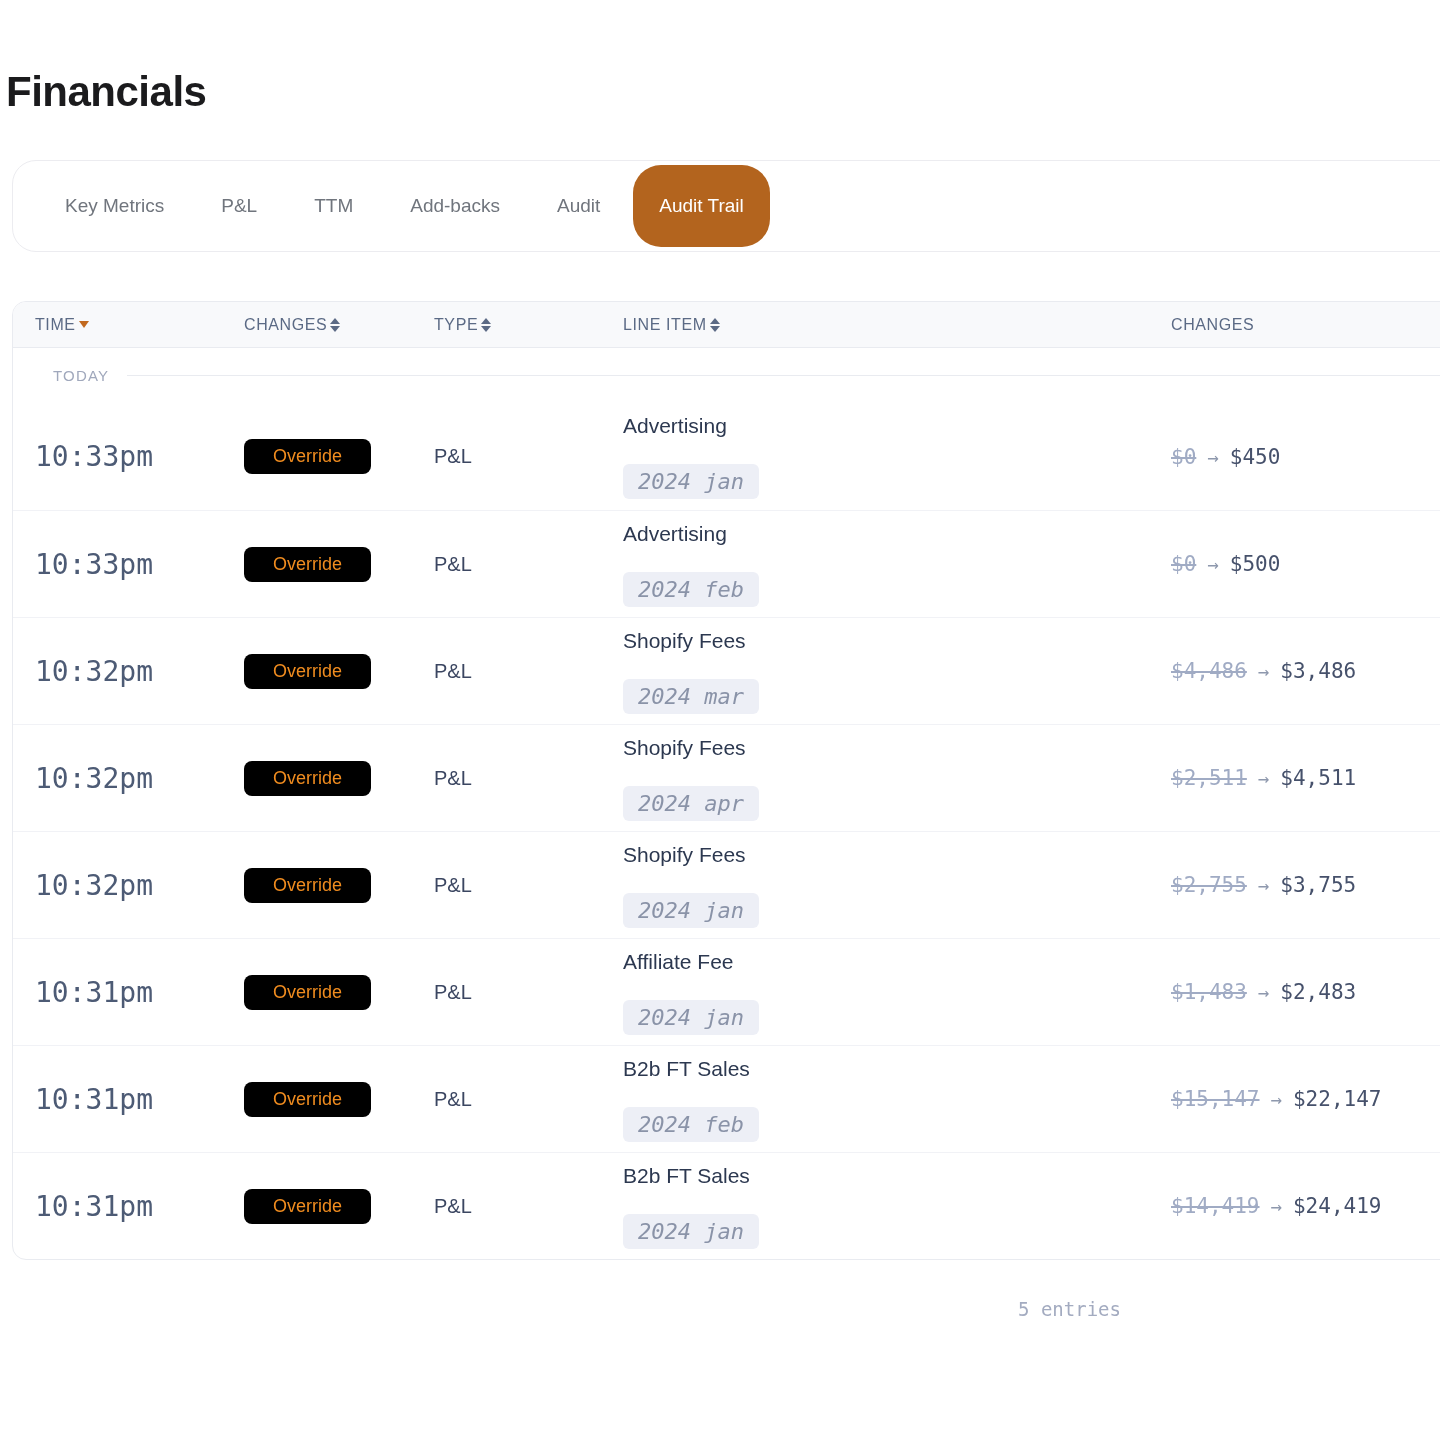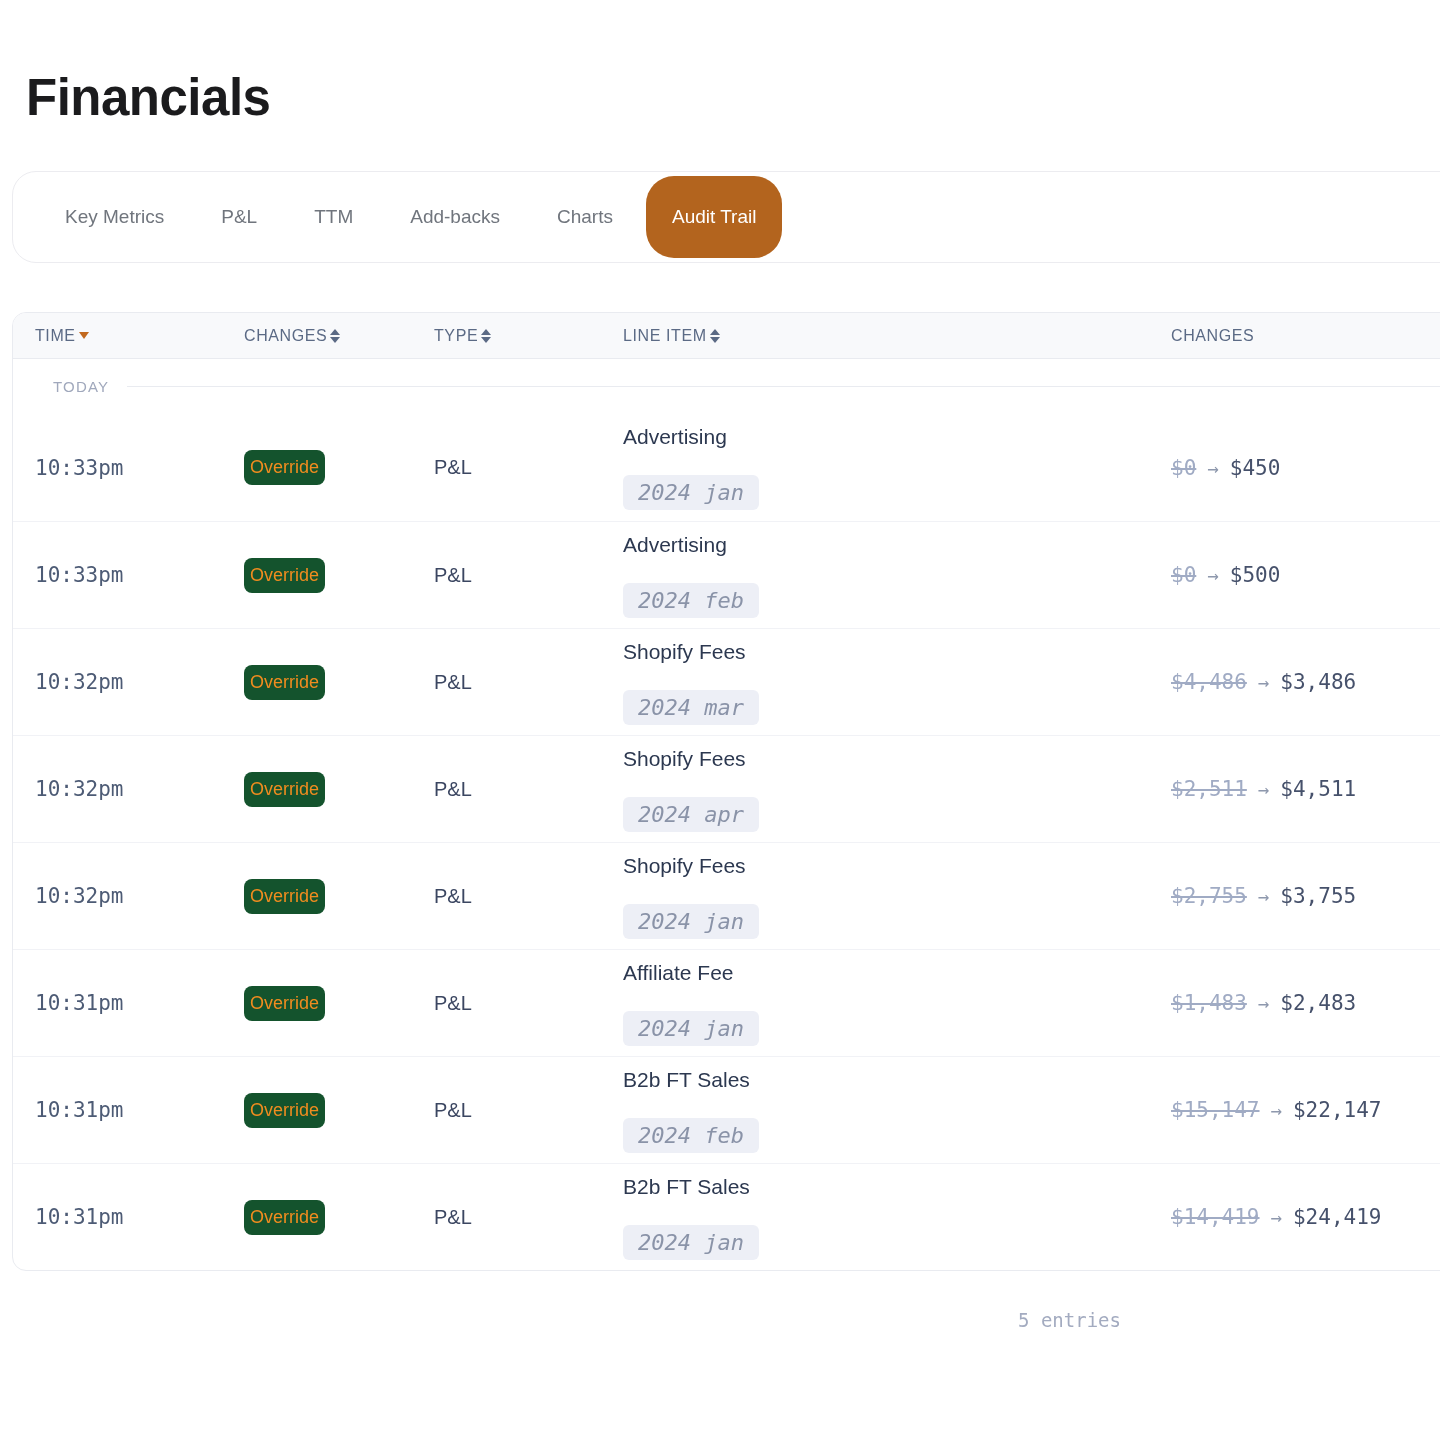--- a/index.html
+++ b/index.html
@@ -2,21 +2,21 @@
 <html><head>
 <meta charset="utf-8">
 <style>
   * { margin:0; padding:0; box-sizing:border-box; }
   html,body { width:1440px; height:1440px; overflow:hidden; background:#ffffff;
               font-family:"Liberation Sans", sans-serif; }
   .mono { font-family:"DejaVu Sans Mono","Liberation Mono",monospace; }
 
   .page { padding-top:68px; }
 
-  .page-title { margin-left:26px; font-size:51px; font-weight:700; letter-spacing:-0.5px; color:#1b1b1d; }
+  .page-title { margin-left:6px; font-size:42px; font-weight:700; letter-spacing:-0.5px; color:#1b1b1d; }
 
   
   .tabbar { margin:44px 0 0 12px; margin-right:-30px; height:92px;
             border:1px solid #ececf0; border-radius:24px; background:#fff;
             display:flex; align-items:center; padding-left:52px; gap:57px; }
   .tab { font-size:19px; color:#70757d; cursor:pointer; white-space:nowrap; }
   .tab-active { background:#b3641e; color:#ffffff; padding:30px 26px; border-radius:28px;
                 margin:0 -24px; font-size:19px; }
 
   
@@ -38,23 +38,23 @@
   .sort-both { display:flex; flex-direction:column; gap:2px; }
   .sort-both i { display:block; width:0; height:0; border-left:5px solid transparent; border-right:5px solid transparent; }
   .sort-both .u { border-bottom:6px solid #5b6a85; }
   .sort-both .d { border-top:6px solid #5b6a85; }
 
   .group-row { display:flex; align-items:center; height:55px; padding-left:40px; }
   .group-label { font-size:15px; letter-spacing:1.2px; color:#a0a8bc; }
   .group-line { flex:1; height:1px; background:#e9ebf0; margin-left:18px; }
 
   .row { height:107px; border-top:1px solid #f1f2f6; }
-  .cell-time { font-size:21px; color:#4d5b75; }
-  .badge-action { display:inline-block; background:#14532d; color:#f08c1f; font-size:18px;
-                  padding:7px 6px; border-radius:8px; }
+  .cell-time { font-size:28px; color:#4d5b75; }
+  .badge-action { display:inline-block; background:#000000; color:#f08c1f; font-size:18px;
+                  padding:7px 29px; border-radius:8px; }
   .cell-action { justify-self:start; }
   .cell-type { font-size:20px; color:#3b4661; }
   .cell-item { display:flex; flex-direction:column; align-items:flex-start; gap:26px; }
   .item-name { font-size:21px; color:#2c3850; }
   .badge-period { background:#edeff6; color:#8a93a8; font-size:22px; padding:5px 15px; border-radius:6px;font-style:italic; }
   .cell-changes { font-size:21px; color:#46516b; white-space:nowrap; }
   .old-val { color:#a0abc4; text-decoration:line-through; }
   .chg-arrow { color:#8e98ad; margin:0 11px; font-size:19px; }
   .new-val { color:#46516b; }
 
@@ -65,21 +65,21 @@
 
 <div class="page">
 
   <h1 class="page-title">Financials</h1>
 
   <div class="tabbar">
     <div class="tab">Key Metrics</div>
     <div class="tab">P&amp;L</div>
     <div class="tab">TTM</div>
     <div class="tab">Add-backs</div>
-    <div class="tab">Charts</div>
+    <div class="tab">Audit</div>
     <div class="tab tab-active">Audit Trail</div>
   </div>
 
 
   <div class="card">
 
     <div class="grid thead">
       <div class="th">
         <span>TIME</span>
         <span class="tri-down"></span>

